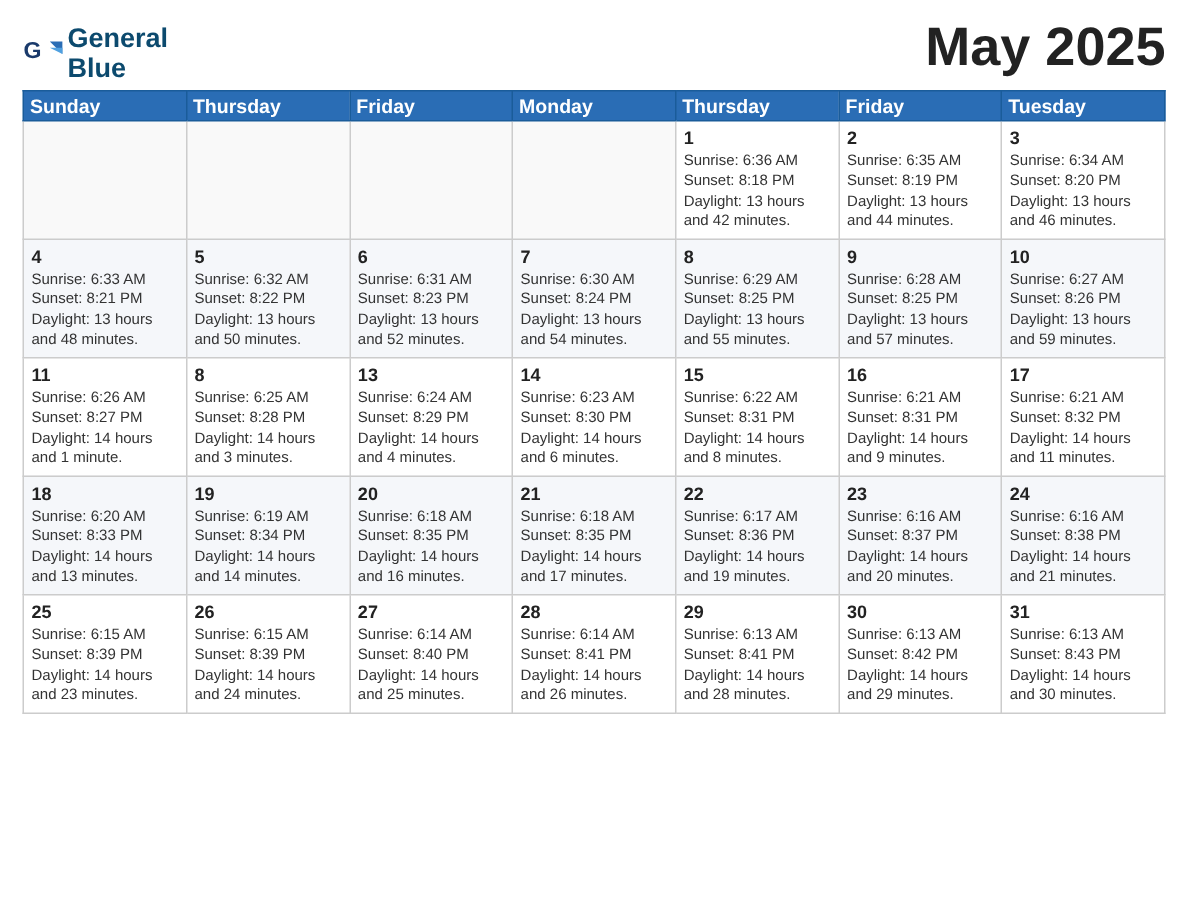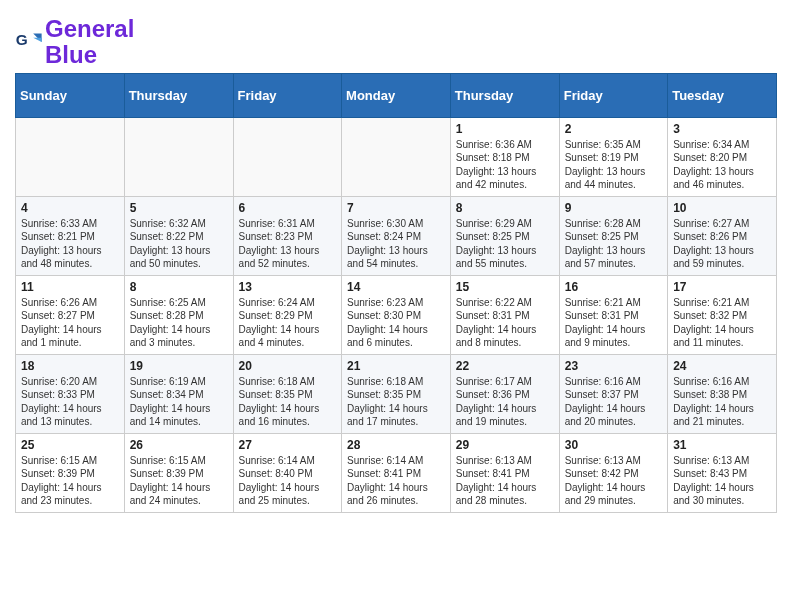--- a/index.html
+++ b/index.html
@@ -15,23 +15,23 @@
       justify-content: space-between;
       align-items: flex-start;
       margin-bottom: 4px;
     }
     .logo {
       display: flex;
       align-items: center;
       margin-top: 6px;
     }
     .logo-text {
-      font-size: 24px;
-      font-weight: bold;
-      color: #6d28d9;
+      font-size: 18px;
+      font-weight: bold;
+      color: #0c4a6e;
       line-height: 1.1;
     }
     .logo-icon {
       width: 28px;
       height: 28px;
       margin-right: 2px;
     }
     .title-block {
       text-align: right;
     }
@@ -47,21 +47,21 @@
     .calendar {
       width: 100%;
       border-collapse: collapse;
       border: 1px solid #ccc;
     }
     .calendar th {
       background: #2a6db5;
       color: #fff;
       font-size: 13px;
       font-weight: bold;
-      padding: 14px 4px;
+      padding: 2px 4px;
       text-align: left;
       border: 1px solid #1a5c9a;
     }
     .calendar td {
       vertical-align: top;
       border: 1px solid #ccc;
       padding: 4px 5px;
       font-size: 10.5px;
       color: #222;
       width: 110px;
@@ -105,20 +105,21 @@
 
       <polygon points="26,8 38,8 38,20" fill="#2a6db5"></polygon>
       <polygon points="26,14 38,14 38,20" fill="#4fa0e0"></polygon>
     </svg>
     <div class="logo-text">
       <div>General</div>
       <div>Blue</div>
     </div>
   </div>
   <div class="title-block">
+    <div class="month-title">May 2025</div>
   </div>
 </div>
 
 <table class="calendar">
   <thead>
     <tr>
     <th>Sunday</th>
         <th>Thursday</th>
         <th>Friday</th>
         <th>Monday</th>

